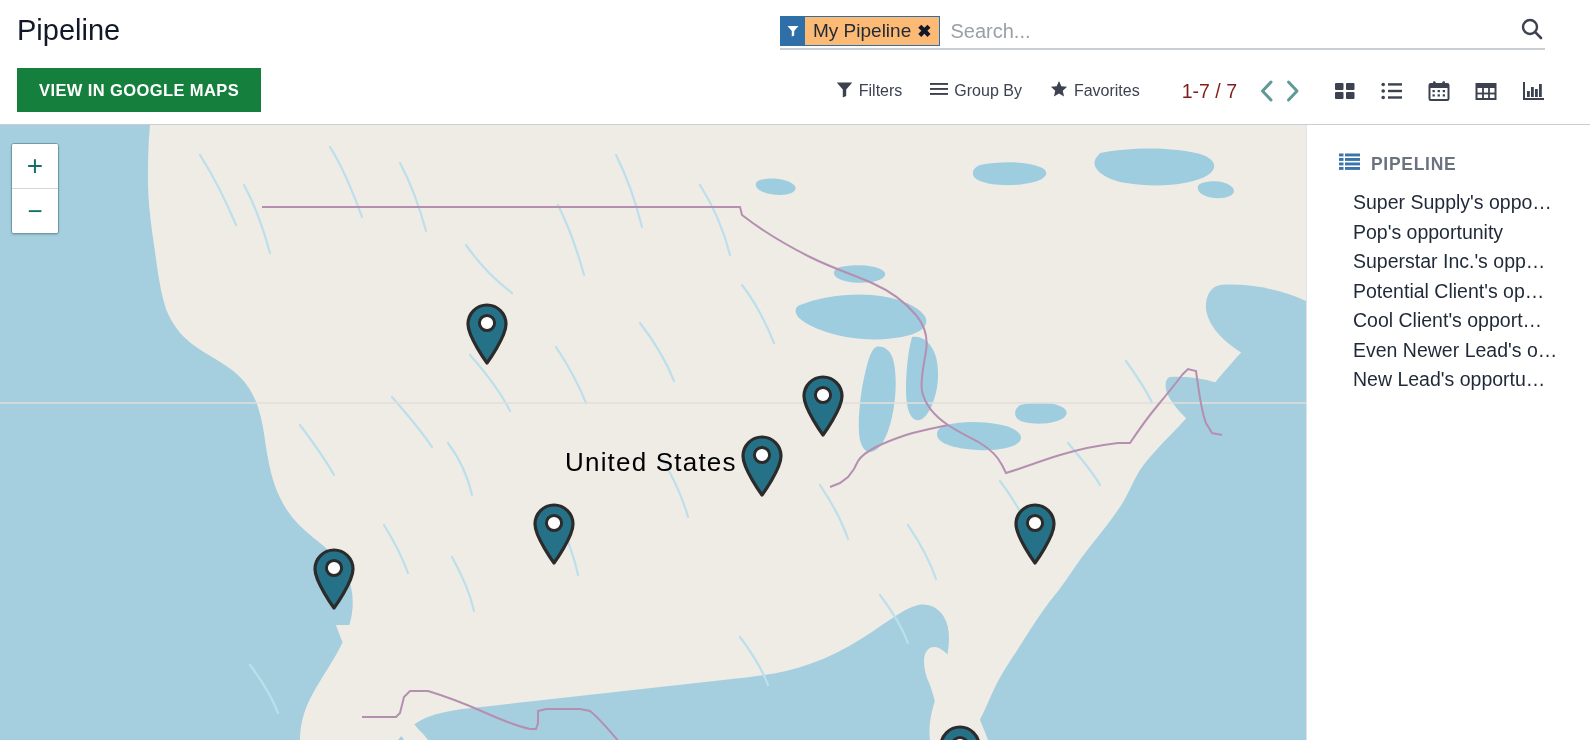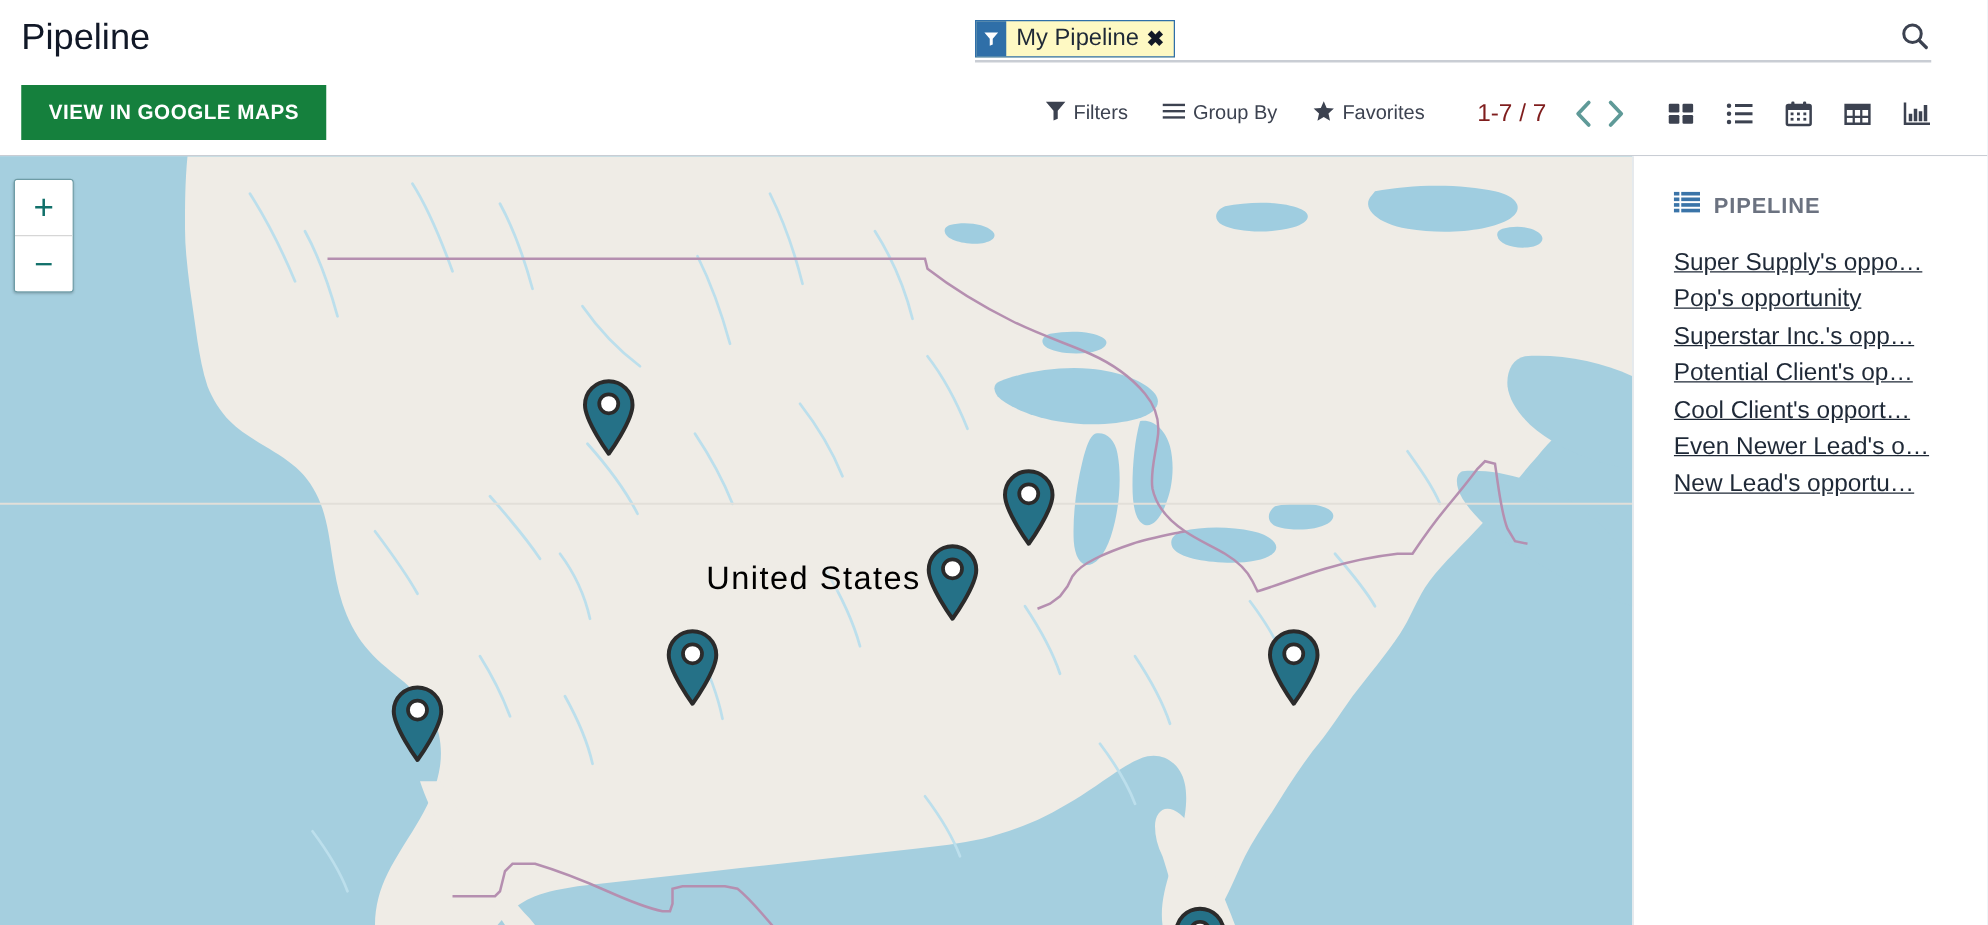--- a/index.html
+++ b/index.html
@@ -66,21 +66,21 @@
     border-bottom: 2px solid #c9cdd4;
     box-sizing: border-box;
     display: flex;
     align-items: center;
   }
   .facet {
     display: flex;
     align-items: stretch;
     height: 30px;
     border: 1px solid #2f6fa8;
-    background: #fef9c3;
+    background: #fdba74;
     box-sizing: border-box;
     max-width: 320px;
   }
   .facet-icon {
     background: #2f6fa8;
     color: #ffffff;
     width: 24px;
     display: flex;
     align-items: center;
     justify-content: center;
@@ -235,31 +235,30 @@
     padding: 0 0 16px 32px;
   }
   .sidebar-header-label {
     font-size: 17.5px;
     font-weight: bold;
     color: #6b7280;
     letter-spacing: 0.7px;
   }
   .sidebar-list { list-style: none; margin: 0; padding: 0; }
   .sidebar-item {
-    padding: 0 10px 0 32px;
+    padding: 0 10px 0 46px;
     height: 29.5px;
     display: flex;
-    align-items: flex-end;
+    align-items: flex-start;
     font-size: 19.5px;
     color: #1f2937;
     cursor: pointer;
     white-space: nowrap;
     overflow: hidden;
     text-overflow: ellipsis;
-    text-decoration: underline;
   }
   .sidebar-item span {
     overflow: hidden;
     text-overflow: ellipsis;
     white-space: nowrap;
     display: block;
     width: 100%;
   }
 </style>
 </head>
@@ -278,20 +277,21 @@
     <div class="searchview">
       <div class="facet">
         <div class="facet-icon">
           <svg width="12" height="12" viewBox="0 0 12 12" aria-hidden="true">
             <path d="M0.5 1 L11.5 1 L7.2 6 L7.2 10.6 L4.8 11.6 L4.8 6 Z" fill="#ffffff"></path>
           </svg>
         </div>
         <div class="facet-label">My Pipeline</div>
         <div class="facet-remove">✖</div>
       </div>
+      <input class="search-input" type="text" placeholder="Search..." style="">
     </div>
 
     <div class="search-magnifier">
       <svg width="26" height="26" viewBox="0 0 26 26" aria-hidden="true">
         <circle cx="11" cy="11" r="7" fill="none" stroke="#3c4250" stroke-width="2.4"></circle>
         <line x1="16.2" y1="16.2" x2="22" y2="22" stroke="#3c4250" stroke-width="2.6" stroke-linecap="round"></line>
       </svg>
     </div>
 
     <div class="toolbar">

